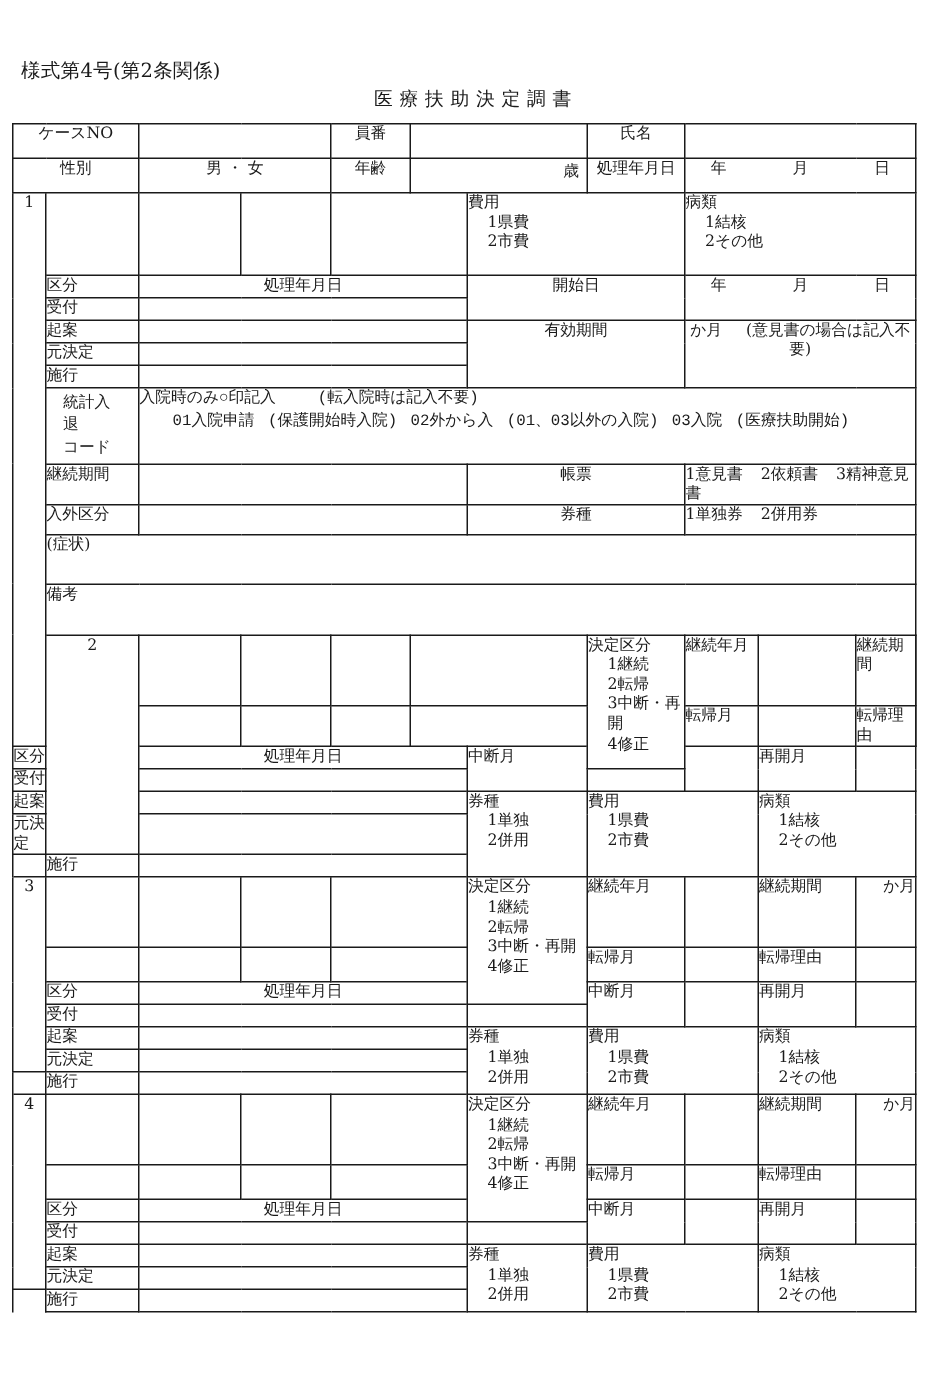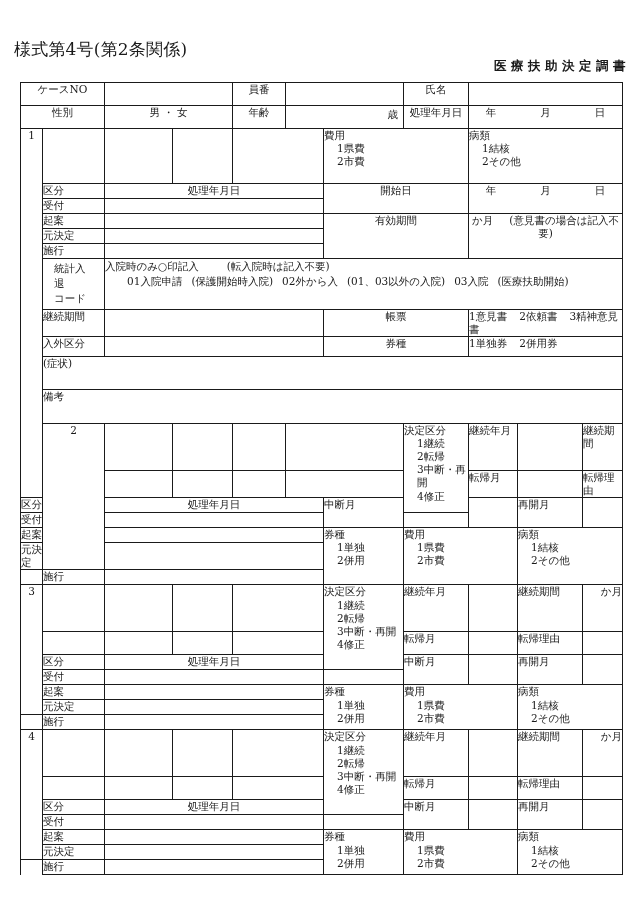--- a/index.html
+++ b/index.html
@@ -21,42 +21,41 @@
     box-sizing: border-box;
     padding: 0;
     background: #fff;
   }
 
   
   .form-code {
     position: absolute;
     left: 14px;
     top: 38px;
-    font-size: 17px;
+    font-size: 13px;
     letter-spacing: 0.2px;
     white-space: nowrap;
     text-align: center;
   }
   .doc-title {
     position: absolute;
     left: 0;
     right: 0;
     top: 58px;
-    text-align: right;
+    text-align: center;
     font-size: 12.5px;
     letter-spacing: 4.5px;
     text-indent: 4.5px;
     white-space: nowrap;
-    font-weight: bold;
   }
 
   
   .sheet {
     position: absolute;
-    left: 20px;
+    left: 8px;
     top: 82px;
     width: 602px;
     border-collapse: collapse;
     table-layout: fixed;
     font-size: 10.5px;
     line-height: 1.25;
   }
   .sheet td {
     border: 1px solid #1a1a1a;
     padding: 0;
@@ -99,21 +98,21 @@
   .opts { padding: 2px 5px 3px 5px; }
   .opts .head { display: block; }
   .opts .item { display: block; padding-left: 13px; }
 
   
   .inline-opts { padding: 3px 5px; }
   .inline-opts span { margin-right: 12px; }
   .inline-opts span:last-child { margin-right: 0; }
 
   
-  .code-block { padding: 2px 5px 3px 5px; line-height: 1.45; }
+  .code-block { padding: 2px 5px 3px 5px; line-height: 1.45; font-family: Liberation Mono, monospace; }
   .code-row1 span.a { margin-right: 28px; }
   .code-row2 { padding-left: 22px; }
   .code-row2 span { margin-right: 9px; }
 
   
   .big-lbl {
     text-align: center;
     vertical-align: middle;
     font-size: 10.5px;
   }

